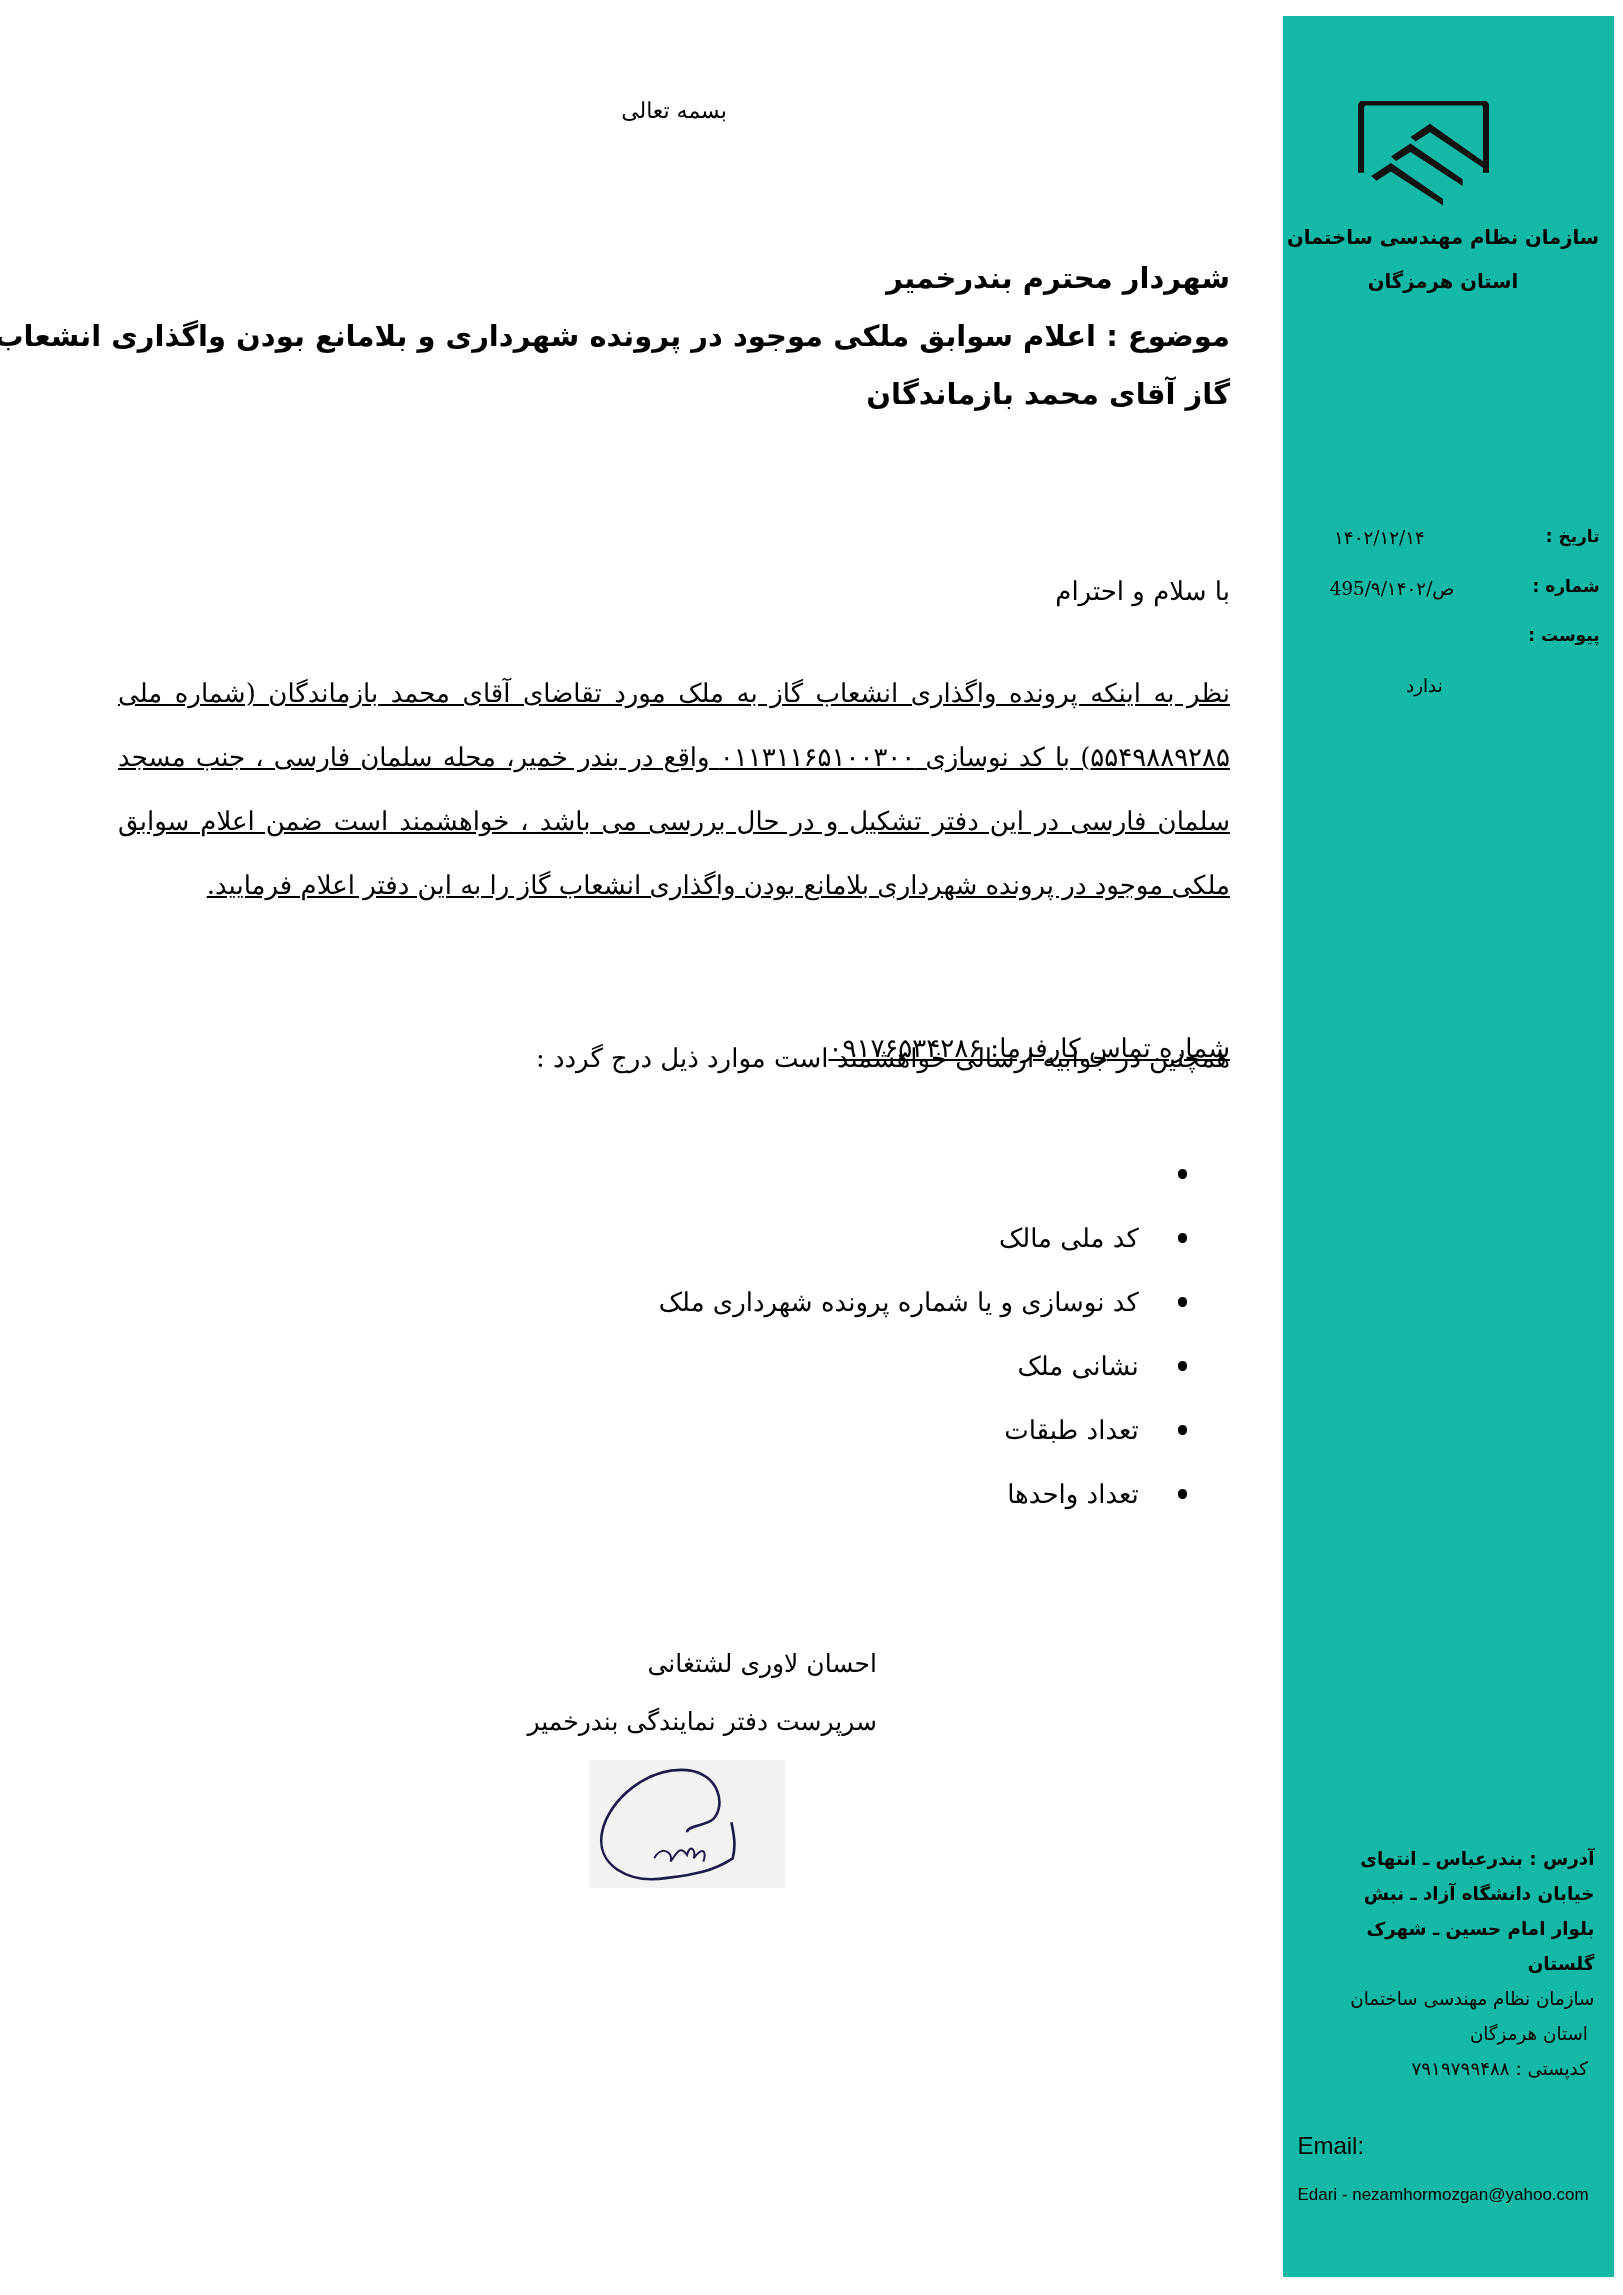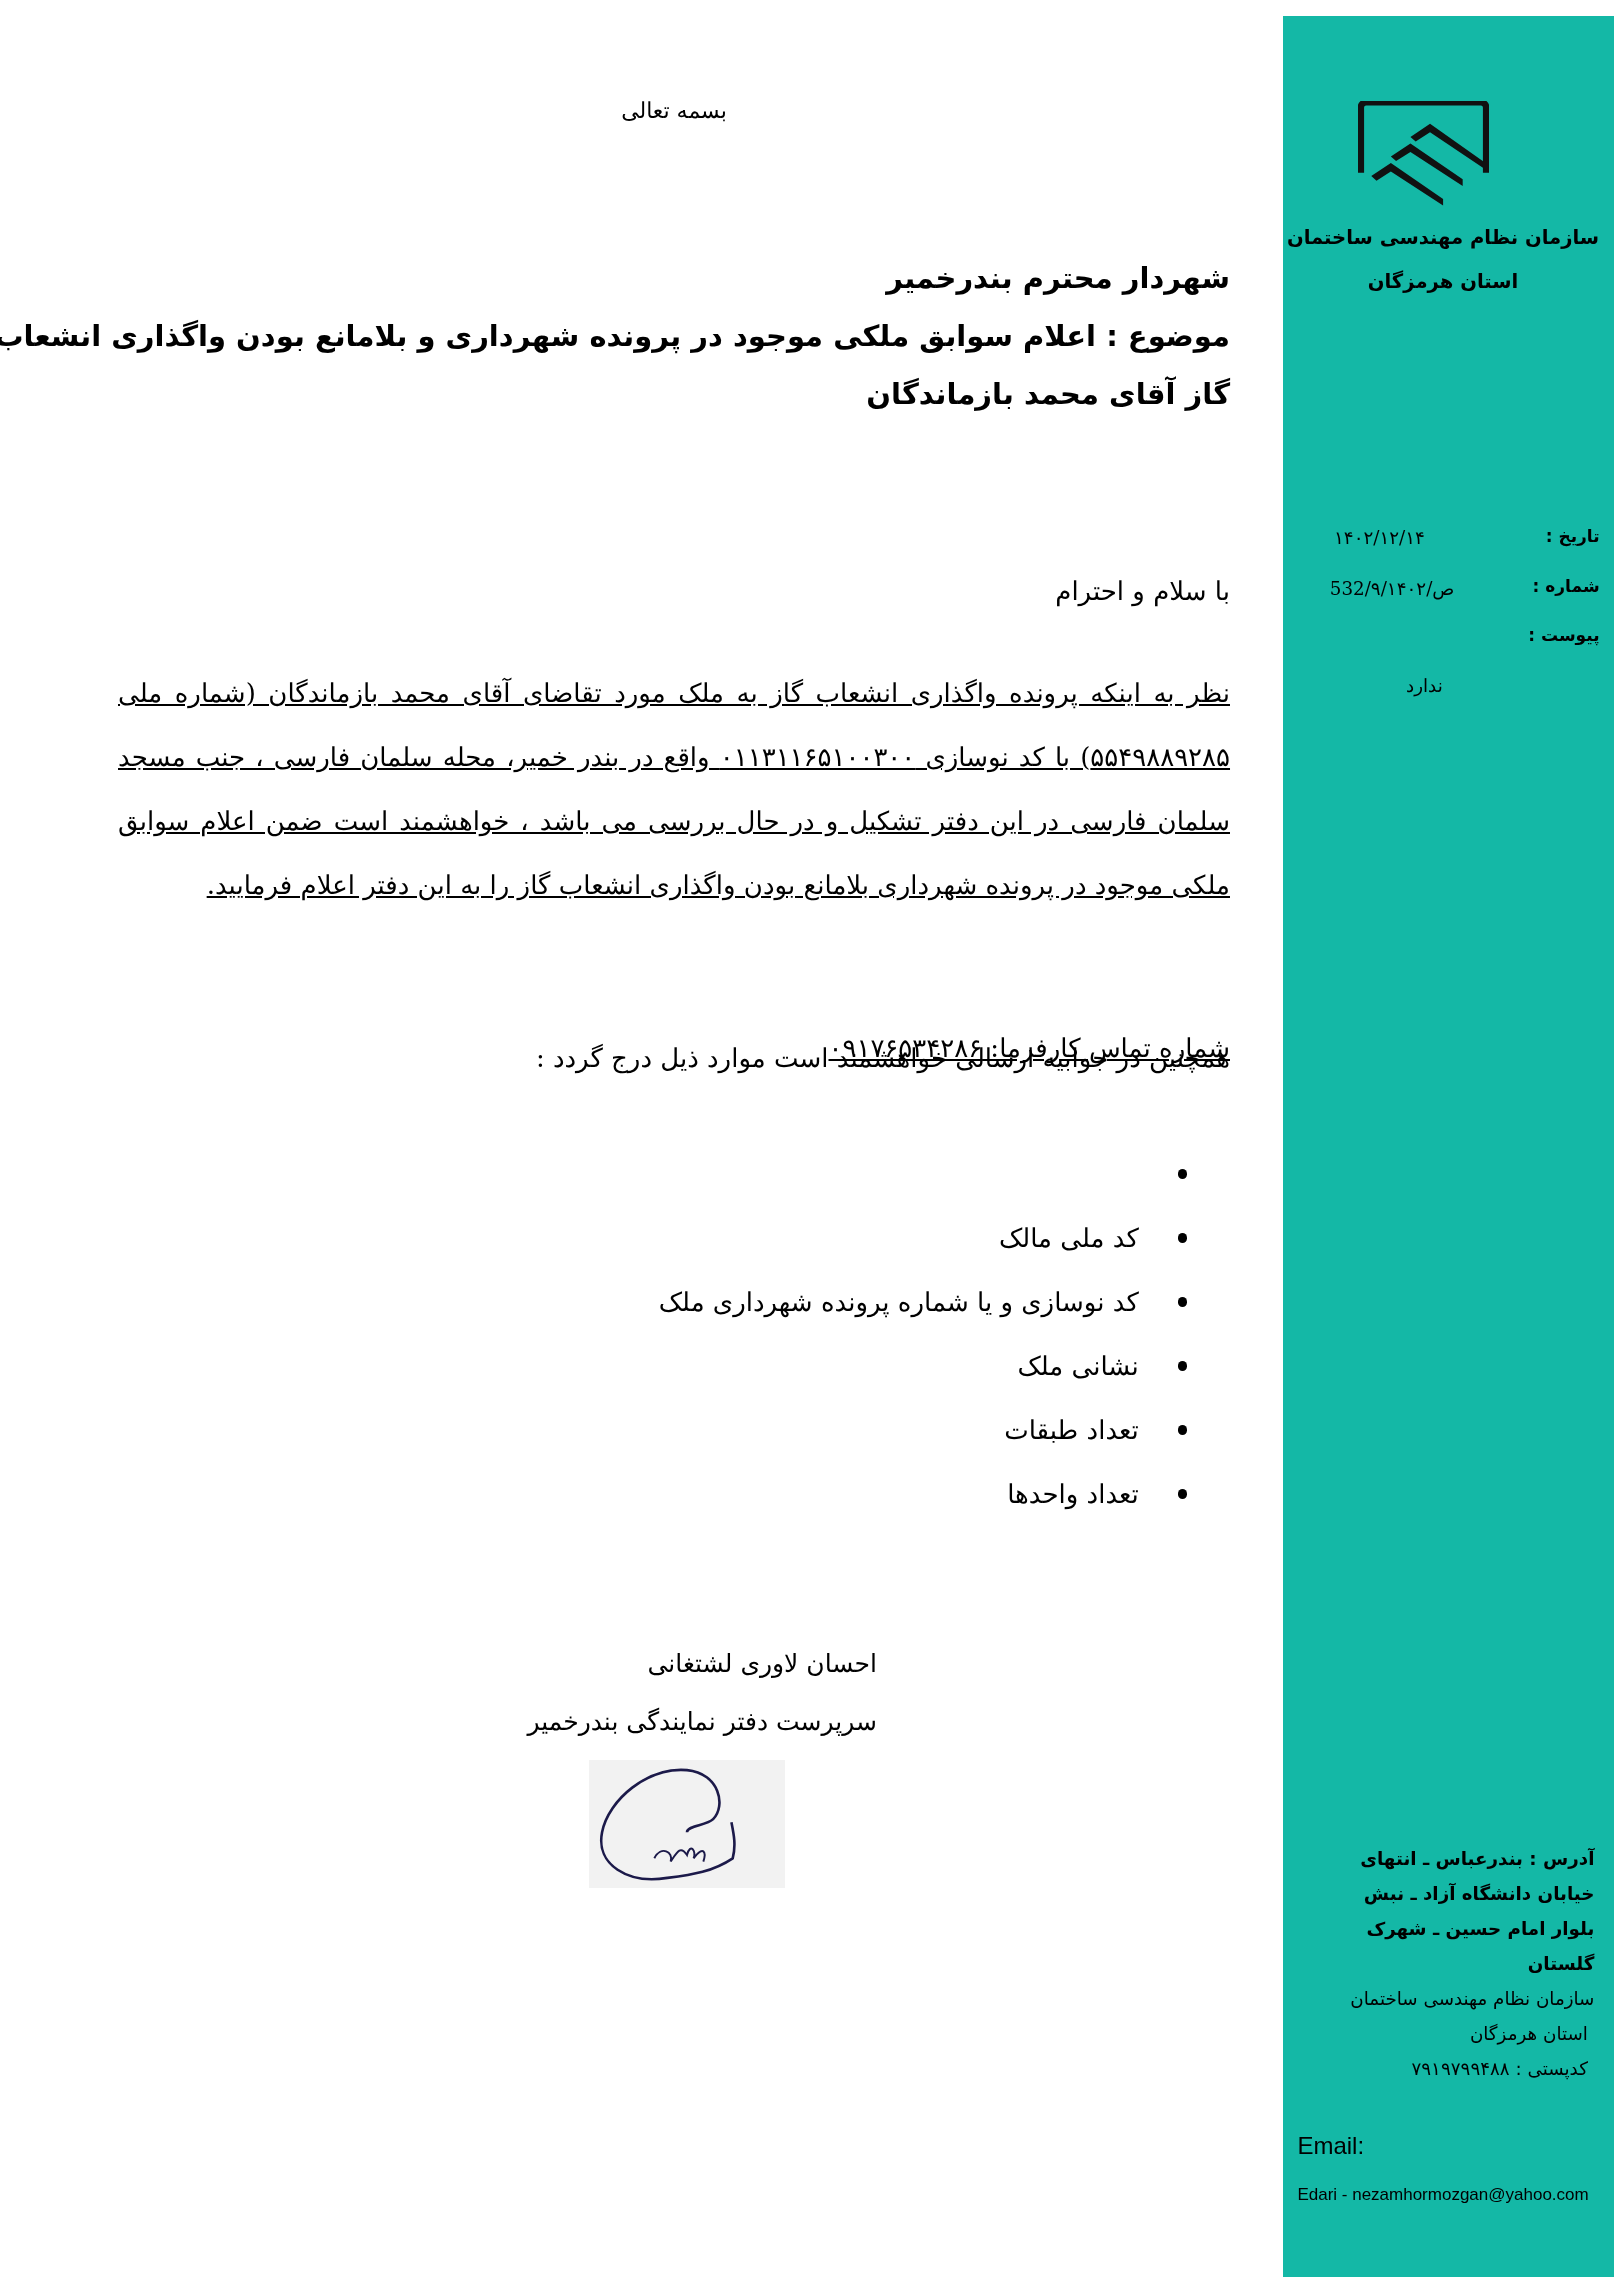--- a/index.html
+++ b/index.html
@@ -122,21 +122,21 @@
     </svg>
     <div class="org-name">
       <div>سازمان نظام مهندسی ساختمان</div>
       <div>استان هرمزگان</div>
     </div>
 
     <div class="meta">
       <div class="meta-row" style="top:0px;">تاریخ :</div>
       <div class="meta-val" style="left:51px; top:1.3px;">۱۴۰۲/۱۲/۱۴</div>
       <div class="meta-row" style="top:50px;">شماره :</div>
-      <div class="meta-val" style="left:14.4px; top:52px; direction:rtl; width:157px; text-align:right;">ص/532/۹/۱۴۰۲</div>
+      <div class="meta-val" style="left:14.4px; top:52px; direction:rtl; width:157px; text-align:right;">ص/495/۹/۱۴۰۲</div>
       <div class="meta-row" style="top:99px;">پیوست :</div>
       <div class="meta-val" style="left:123px; top:149px;">ندارد</div>
     </div>
 
     <div class="address">
       <div>آدرس : بندرعباس ـ انتهای</div>
       <div>خیابان دانشگاه آزاد ـ نبش</div>
       <div>بلوار امام حسین ـ شهرک</div>
       <div>گلستان</div>
       <div class="org">سازمان نظام مهندسی ساختمان</div>

